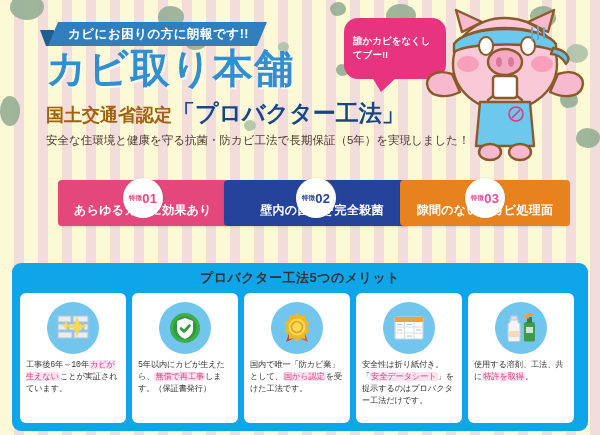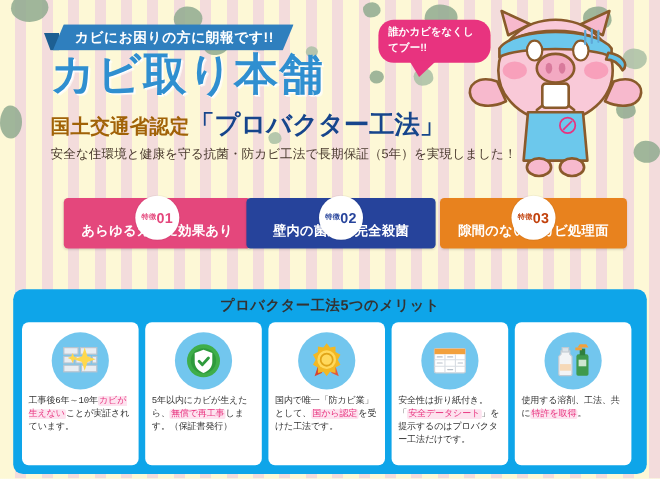--- a/index.html
+++ b/index.html
@@ -46,21 +46,21 @@
     text-shadow:1px 1px 0 #fff,2px 2px 0 rgba(255,255,255,.6);
   }
   .title-sub{position:absolute;left:46px;top:98px;display:flex;align-items:baseline;}
   .title-sub .k{font-size:18px;font-weight:bold;color:#a16207;letter-spacing:0;}
   .title-sub .b{font-size:23px;font-weight:bold;color:#16458c;letter-spacing:0;}
   .lead{position:absolute;left:46px;top:133px;font-size:11.5px;color:#4a3a2e;letter-spacing:0;}
 
   
   .bubble{
     position:absolute;left:344px;top:18px;
-    width:84px;padding:5px 9px;
+    width:84px;padding:16px 9px;
     background:#e8337f;color:#fff;border-radius:14px;
     font-size:9.5px;font-weight:bold;line-height:1.5;
   }
   .bubble:after{
     content:"";position:absolute;left:28px;bottom:-13px;
     border-left:9px solid transparent;border-right:16px solid transparent;
     border-top:15px solid #e8337f;
   }
 
   
@@ -68,33 +68,33 @@
 
   
   .features{position:absolute;left:0;top:172px;width:600px;height:62px;}
   .feat{
     position:absolute;top:8px;height:46px;border-radius:4px;
     display:flex;align-items:center;justify-content:center;
     color:#fff;font-size:12px;font-weight:bold;letter-spacing:.3px;
     box-shadow:0 1px 2px rgba(0,0,0,.12);
   }
   .feat.f1{left:58px;width:170px;background:#e4477c;}
-  .feat.f2{left:224px;width:172px;background:#26439b;}
+  .feat.f2{left:224px;width:172px;background:#26439b;padding-left:12px;}
   .feat.f3{left:400px;width:170px;background:#e8821e;}
   .badge{
     position:absolute;top:-2px;left:50%;transform:translateX(-50%);
     width:40px;height:40px;border-radius:50%;background:#fff;
     display:flex;flex-direction:row;align-items:center;justify-content:center;
     line-height:1;box-shadow:0 0 0 1px rgba(0,0,0,.04);
   }
   .badge .t{font-size:6.5px;font-weight:bold;}
   .badge .n{font-size:13px;font-weight:bold;margin-top:1px;}
   .f1 .badge .t,.f1 .badge .n{color:#e4477c;}
   .f2 .badge .t,.f2 .badge .n{color:#26439b;}
-  .f3 .badge .t,.f3 .badge .n{color:#c2410c;text-align:center;}
+  .f3 .badge .t,.f3 .badge .n{color:#ec4899;text-align:center;}
   .feat .lbl{margin-top:14px;}
 
   
   .merits{
     position:absolute;left:12px;top:263px;width:576px;height:168px;
     background:#0ea5e9;border-radius:9px;
   }
   .merits-title{
     height:30px;display:flex;align-items:center;justify-content:center;
     font-size:13px;font-weight:bold;color:#333;letter-spacing:.5px;

